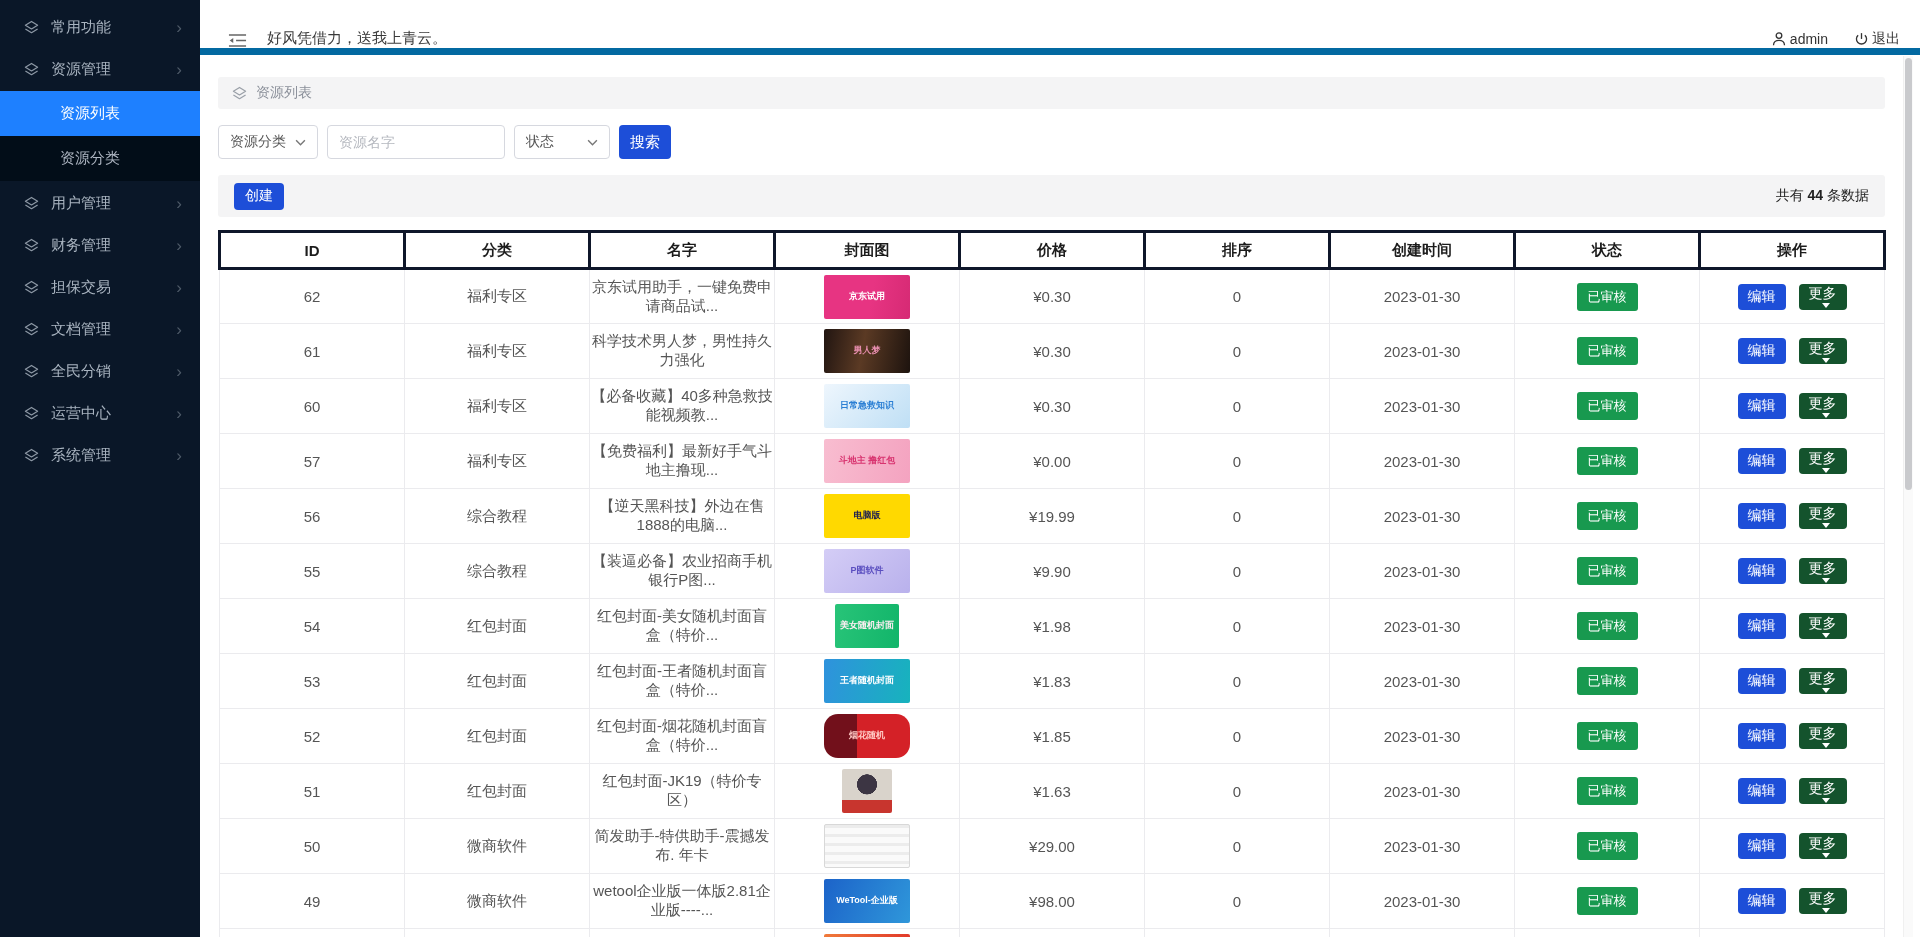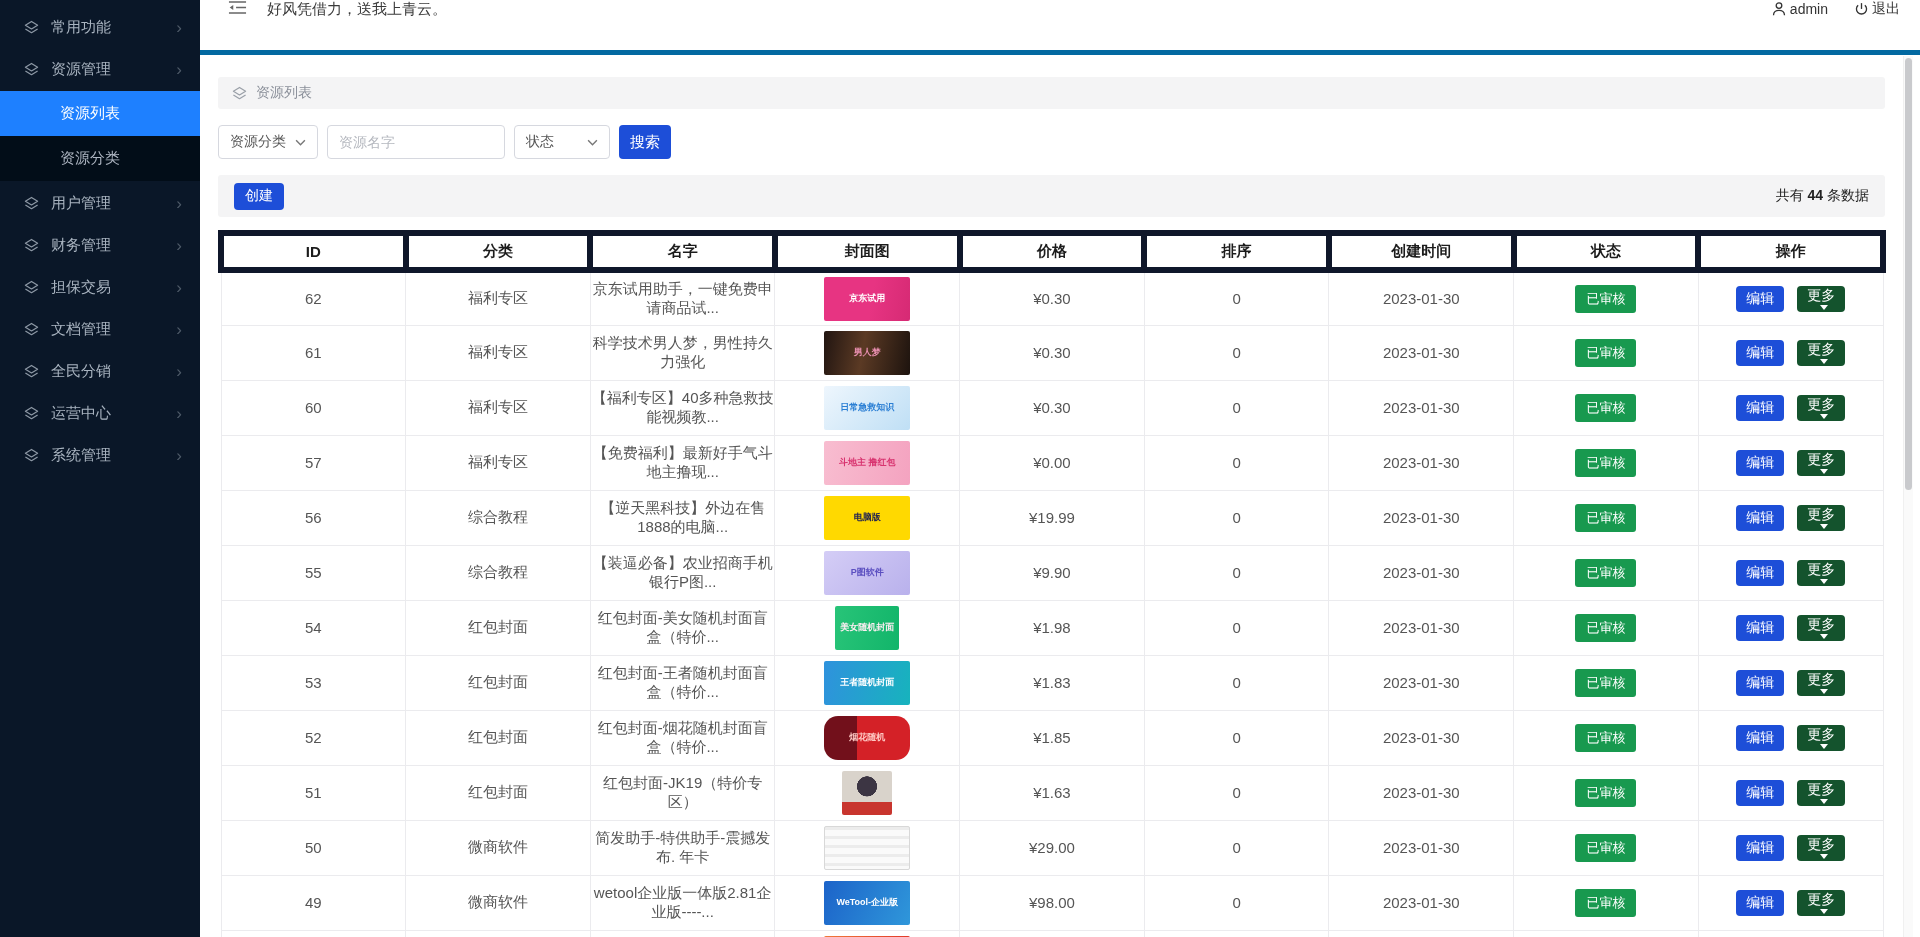--- a/index.html
+++ b/index.html
@@ -19,21 +19,21 @@
   .menu-item { height:40px; margin:2px 0; display:flex; align-items:center; padding:0 18px 0 24px; color:#a9b4c0; font-size:15px; cursor:pointer; }
   .mi-ico { display:inline-flex; margin-right:12px; color:#8d98a5; }
   .mi-label { flex:1; }
   .mi-arrow { color:#4e5a68; font-size:17px; line-height:1; }
   .submenu { background:#020d18; }
   .submenu-item { height:45px; display:flex; align-items:center; padding-left:60px; color:#aeb6c2; font-size:15px; cursor:pointer; }
   .submenu-item.active { background:#1e80ff; color:#fff; }
 
   
   .main { flex:1; display:flex; flex-direction:column; min-width:0; }
-  .topbar { height:55px; background:#fff; border-bottom:5px solid #0369a1; display:flex; align-items:flex-start; padding:0 20px 0 28px; flex:0 0 55px; }
+  .topbar { height:55px; background:#fff; border-bottom:7px solid #0369a1; display:flex; align-items:flex-end; padding:0 20px 0 28px; flex:0 0 55px; }
   .collapse-btn { display:inline-flex; align-items:center; cursor:pointer; }
   .quote { margin-left:20px; color:#3a3a3a; font-size:15px; }
   .topbar-right { margin-left:auto; display:flex; align-items:center; gap:26px; }
   .tb-user, .tb-logout { display:inline-flex; align-items:center; gap:3px; color:#333; font-size:14px; cursor:pointer; }
 
   .content { flex:1; background:#fff; padding:22px 35px 0 18px; position:relative; overflow:hidden; }
 
   .crumb-box { background:#f4f4f5; border-radius:3px; height:32px; display:flex; align-items:center; padding:0 14px; gap:9px; color:#8a8f99; font-size:14px; }
   .crumb-box .mi-ico { margin:0; color:#9aa0a8; }
 
@@ -48,21 +48,21 @@
   .btn-green { background:#14532d;flex-direction:column; }
   .btn-search { width:52px; height:34px; font-size:15px; }
 
   .toolbar-box { margin-top:16px; background:#f4f4f5; border-radius:3px; height:42px; display:flex; align-items:center; padding:0 16px; }
   .btn-create { height:27px; padding:0 11px; font-size:14px; }
   .count { margin-left:auto; color:#222; font-size:14px; }
   .count b { font-weight:bold; }
 
   
   table { margin-top:13px; width:1668px; border-collapse:collapse; table-layout:fixed; background:#fff; }
-  th { height:37px; font-size:15px; font-weight:bold; color:#1c1c1c; border:6px solid #0f172a; text-align:center; }
+  th { height:37px; font-size:15px; font-weight:bold; color:#1c1c1c; border:3px solid #0f172a; text-align:center; }
   td { height:55px; font-size:15px; color:#555; border:1px solid #ebebee; text-align:center; vertical-align:middle; }
   .cover { margin:0 auto; width:86px; height:44px; border-radius:2px; display:flex; align-items:center; justify-content:center; font-size:9px; font-weight:bold; overflow:hidden; text-align:center; line-height:1.1; }
   .badge { display:inline-block; background:#18994f; color:#fff; font-size:13px; padding:5px 11px; border-radius:3px; }
   .btn-sm { height:26px; padding:0 10px; font-size:14px; }
   .actions { display:inline-flex; gap:13px; align-items:center; }
   .caret { width:0; height:0; border-left:4px solid transparent; border-right:4px solid transparent; border-top:5px solid #fff; margin-left:6px; display:inline-block; }
 
   
   .scrollbar { position:fixed; right:7px; top:56px; bottom:0; width:10px; background:#fafafa; border-left:1px solid #f0f0f0; }
   .scroll-thumb { position:absolute; left:1px; right:1px; top:2px; height:432px; background:#c9cacd; border-radius:5px; }
@@ -290,21 +290,21 @@
     <button class="btn btn-blue btn-sm">编辑</button>
     <button class="btn btn-green btn-sm">
                   <span>更多</span>
                   <span class="caret"></span>
                 </button>
   </span></td>
           </tr>
           <tr>
   <td>60</td>
   <td>福利专区</td>
-  <td>【福利专区】40多种急救技能视频教...</td>
+  <td>【必备收藏】40多种急救技能视频教...</td>
   <td>
               <div class="cover" style="background:linear-gradient(135deg,#eef6fd,#bfdff5);width:86px;height:44px;color:#2b7fd4;">
                 <span>日常急救知识</span>
               </div>
             </td>
   <td>¥0.30</td>
   <td>0</td>
   <td>2023-01-30</td>
   <td><span class="badge">已审核</span></td>
   <td><span class="actions">

